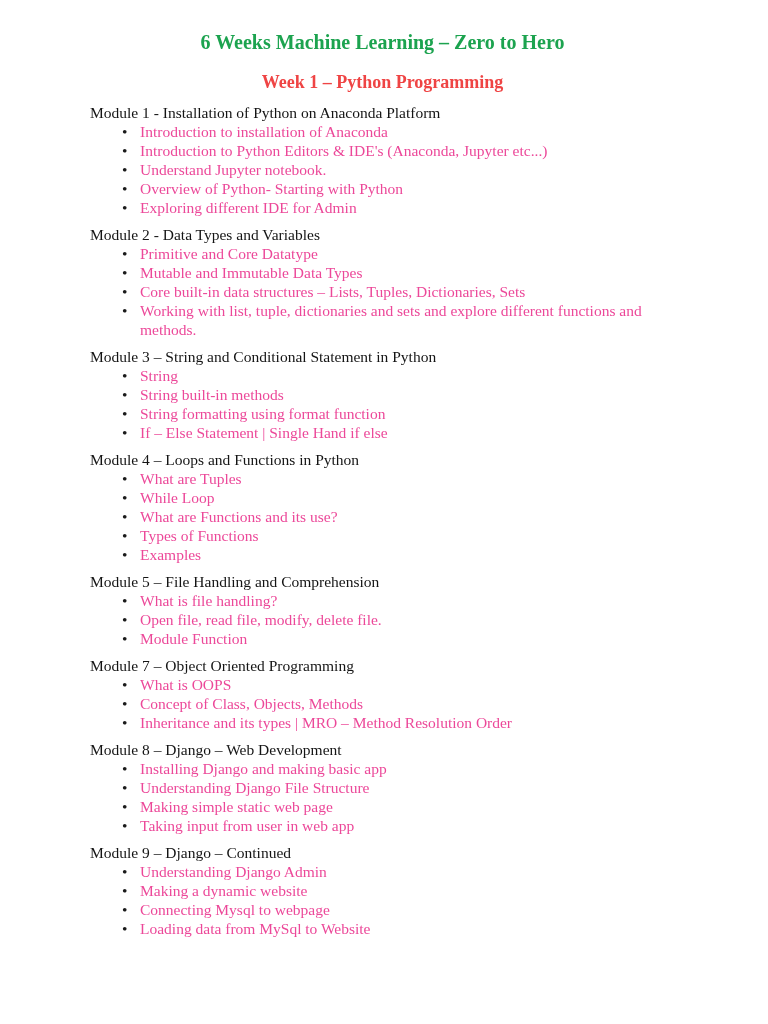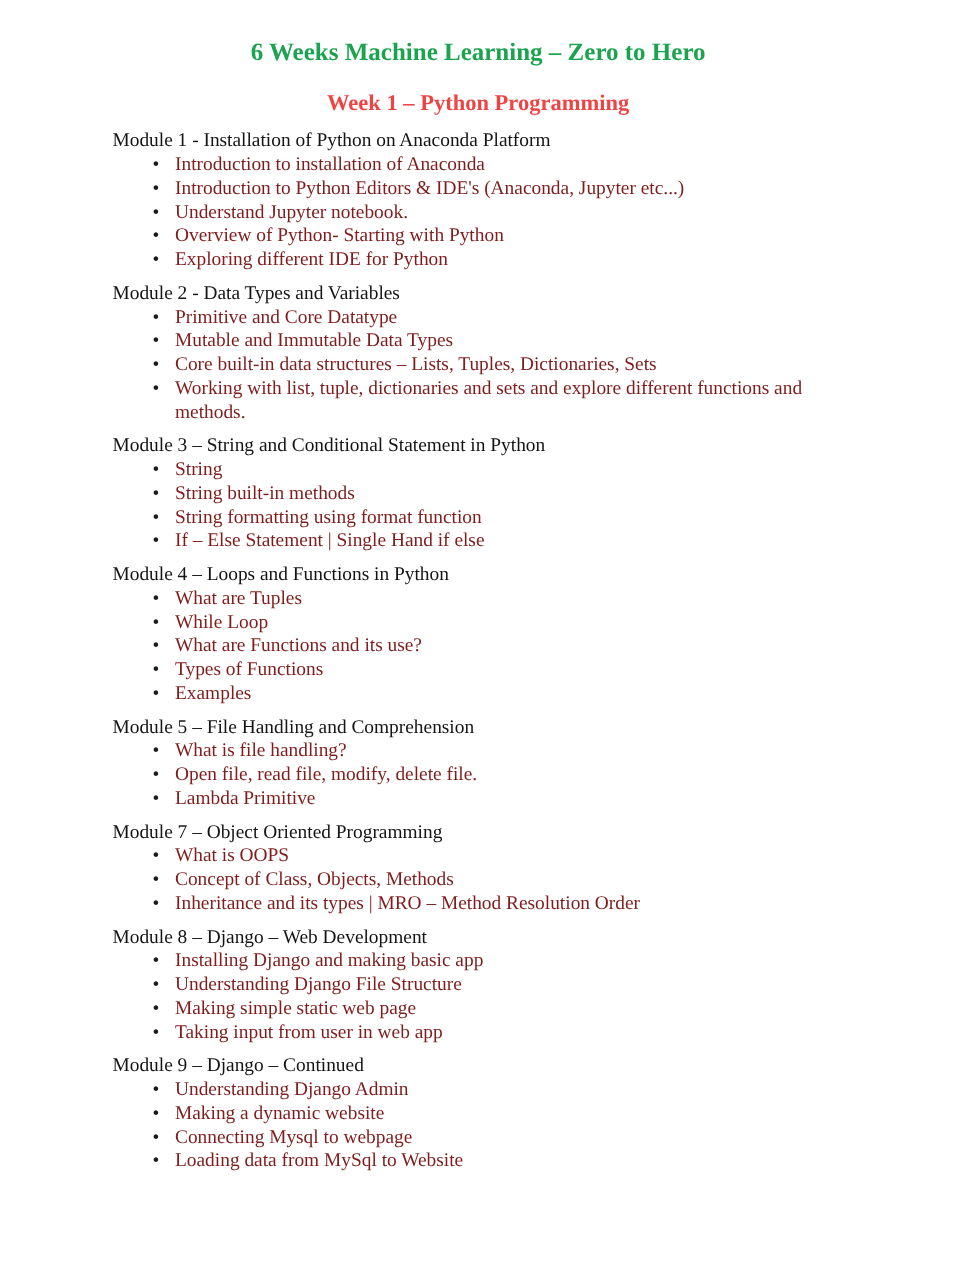--- a/index.html
+++ b/index.html
@@ -48,21 +48,21 @@
   .bullet-list {
     margin: 0;
     padding: 0;
     list-style: none;
   }
   .bullet-item {
     position: relative;
     margin-left: 50px;
     font-size: 15.5px;
     line-height: 19px;
-    color: #7f1d1d;
+    color: #ec4899;
   }
   .bullet-item::before {
     content: "\2022";
     position: absolute;
     left: -18px;
     top: 0;
     font-size: 15.5px;
     line-height: 19px;
     color: #1a1a1a;
   }
@@ -74,21 +74,21 @@
   <h1 class="doc-title" style="color: rgb(28, 163, 79);">6 Weeks Machine Learning – Zero to Hero</h1>
   <h2 class="week-subtitle" style="color: #ef4444;">Week 1 – Python Programming</h2>
   <div id="modules">
       <div class="module-section">
         <h3 class="module-heading">Module 1 - Installation of Python on Anaconda Platform</h3>
         <ul class="bullet-list">
           <li class="bullet-item">Introduction to installation of Anaconda</li>
           <li class="bullet-item">Introduction to Python Editors &amp; IDE's (Anaconda, Jupyter etc...)</li>
           <li class="bullet-item">Understand Jupyter notebook.</li>
           <li class="bullet-item">Overview of Python- Starting with Python</li>
-          <li class="bullet-item">Exploring different IDE for Python</li>
+          <li class="bullet-item">Exploring different IDE for Admin</li>
         </ul>
       </div>
       <div class="module-section">
         <h3 class="module-heading">Module 2 - Data Types and Variables</h3>
         <ul class="bullet-list">
           <li class="bullet-item">Primitive and Core Datatype</li>
           <li class="bullet-item">Mutable and Immutable Data Types</li>
           <li class="bullet-item">Core built-in data structures – Lists, Tuples, Dictionaries, Sets</li>
           <li class="bullet-item">Working with list, tuple, dictionaries and sets and explore different functions and methods.</li>
         </ul>
@@ -110,21 +110,21 @@
           <li class="bullet-item">What are Functions and its use?</li>
           <li class="bullet-item">Types of Functions</li>
           <li class="bullet-item">Examples</li>
         </ul>
       </div>
       <div class="module-section">
         <h3 class="module-heading">Module 5 – File Handling and Comprehension</h3>
         <ul class="bullet-list">
           <li class="bullet-item">What is file handling?</li>
           <li class="bullet-item">Open file, read file, modify, delete file.</li>
-          <li class="bullet-item">Lambda Primitive</li>
+          <li class="bullet-item">Module Function</li>
         </ul>
       </div>
       <div class="module-section">
         <h3 class="module-heading">Module 7 – Object Oriented Programming</h3>
         <ul class="bullet-list">
           <li class="bullet-item">What is OOPS</li>
           <li class="bullet-item">Concept of Class, Objects, Methods</li>
           <li class="bullet-item">Inheritance and its types | MRO – Method Resolution Order</li>
         </ul>
       </div>

